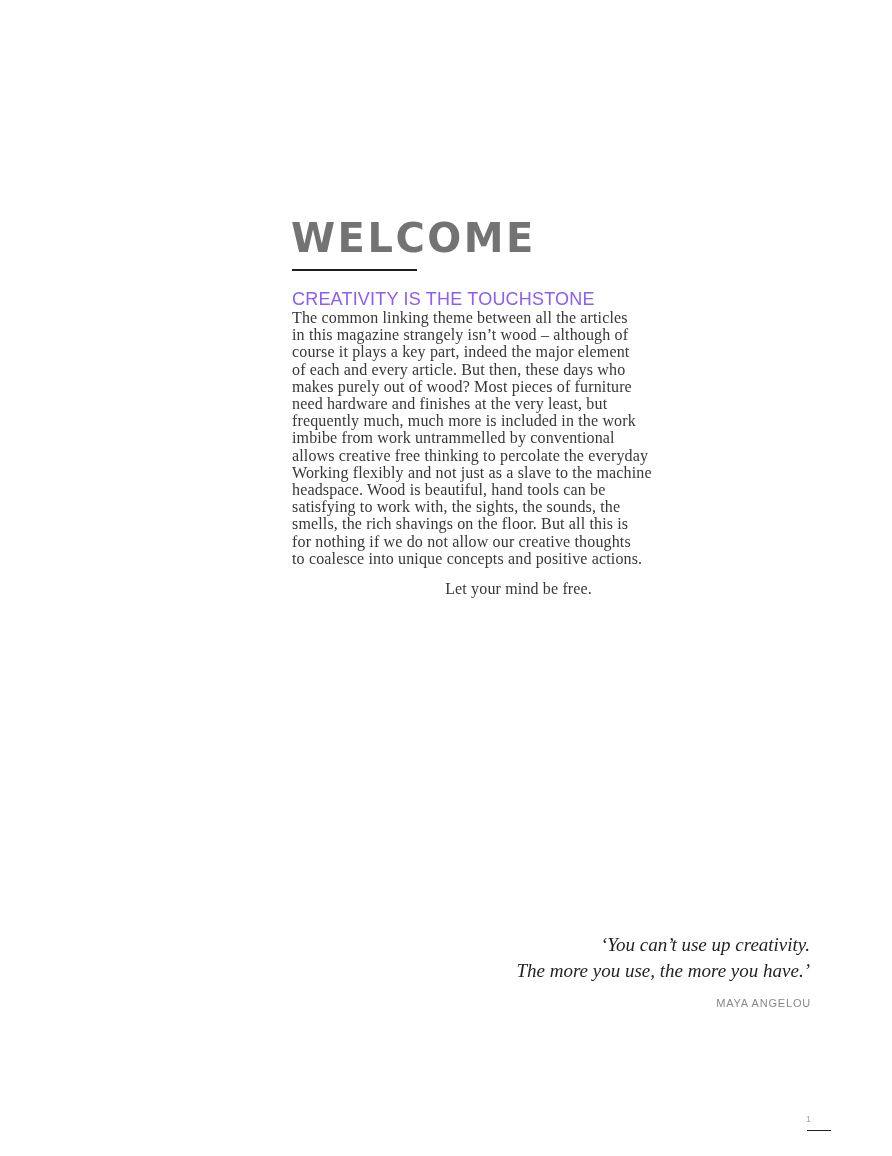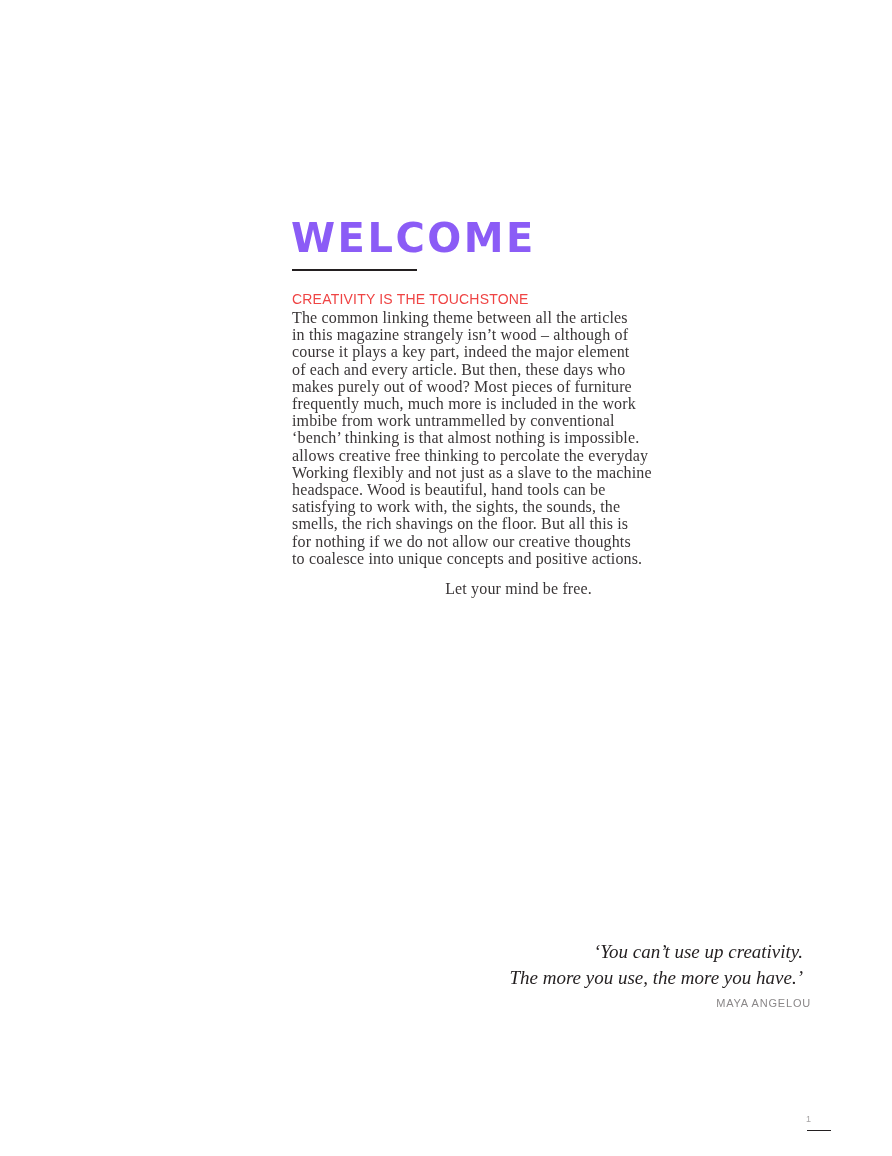--- a/index.html
+++ b/index.html
@@ -17,41 +17,41 @@
     .title {
       position: absolute;
       left: 291px;
       top: 214px;
       margin: 0;
       font-family: "DejaVu Sans", sans-serif;
       font-weight: bold;
       font-size: 40px;
       letter-spacing: 2.5px;
       line-height: 48px;
-      color: #8b5cf6;
+      color: #737373;
     }
     .title-rule {
       position: absolute;
       left: 292px;
       top: 269px;
       width: 125px;
       height: 1.5px;
       background: #231f20;
     }
     .subtitle {
       position: absolute;
       left: 292px;
       top: 290px;
       margin: 0;
       font-family: "Liberation Sans", sans-serif;
       font-weight: normal;
-      font-size: 14px;
+      font-size: 18px;
       letter-spacing: 0.2px;
       line-height: 18px;
-      color: #ef4444;
+      color: #8b5cf6;
     }
     .body-text {
       position: absolute;
       left: 292px;
       top: 309px;
       width: 300px;
       margin: 0;
       font-family: "Liberation Serif", serif;
       font-size: 16px;
       line-height: 17.2px;
@@ -64,21 +64,21 @@
     }
     .body-text .closing {
       display: block;
       margin-top: 13px;
       text-align: right;
     }
     .quote {
       position: absolute;
       right: 81px;
       top: 931px;
-      margin: 8px;
+      margin: 1px;
       text-align: right;
       font-family: "Liberation Serif", serif;
       font-style: italic;
       font-size: 19px;
       line-height: 26px;
       color: #231f20;
     }
     .quote .qline {
       display: block;
       white-space: nowrap;
@@ -120,23 +120,23 @@
 <div class="title-rule"></div>
 
 <h2 class="subtitle">CREATIVITY IS THE TOUCHSTONE</h2>
 
 <div class="body-text">
   <span class="line">The common linking theme between all the articles</span>
   <span class="line">in this magazine strangely isn’t wood – although of</span>
   <span class="line">course it plays a key part, indeed the major element</span>
   <span class="line">of each and every article. But then, these days who</span>
   <span class="line">makes purely out of wood? Most pieces of furniture</span>
+  <span class="line">need hardware and finishes at the very least, but</span>
   <span class="line">frequently much, much more is included in the work</span>
   <span class="line">imbibe from work untrammelled by conventional</span>
-  <span class="line">‘bench’ thinking is that almost nothing is impossible.</span>
   <span class="line">allows creative free thinking to percolate the everyday</span>
   <span class="line">Working flexibly and not just as a slave to the machine</span>
   <span class="line">headspace. Wood is beautiful, hand tools can be</span>
   <span class="line">satisfying to work with, the sights, the sounds, the</span>
   <span class="line">smells, the rich shavings on the floor. But all this is</span>
   <span class="line">for nothing if we do not allow our creative thoughts</span>
   <span class="line">to coalesce into unique concepts and positive actions.</span>
   <span class="closing">Let your mind be free.</span>
 </div>
 

